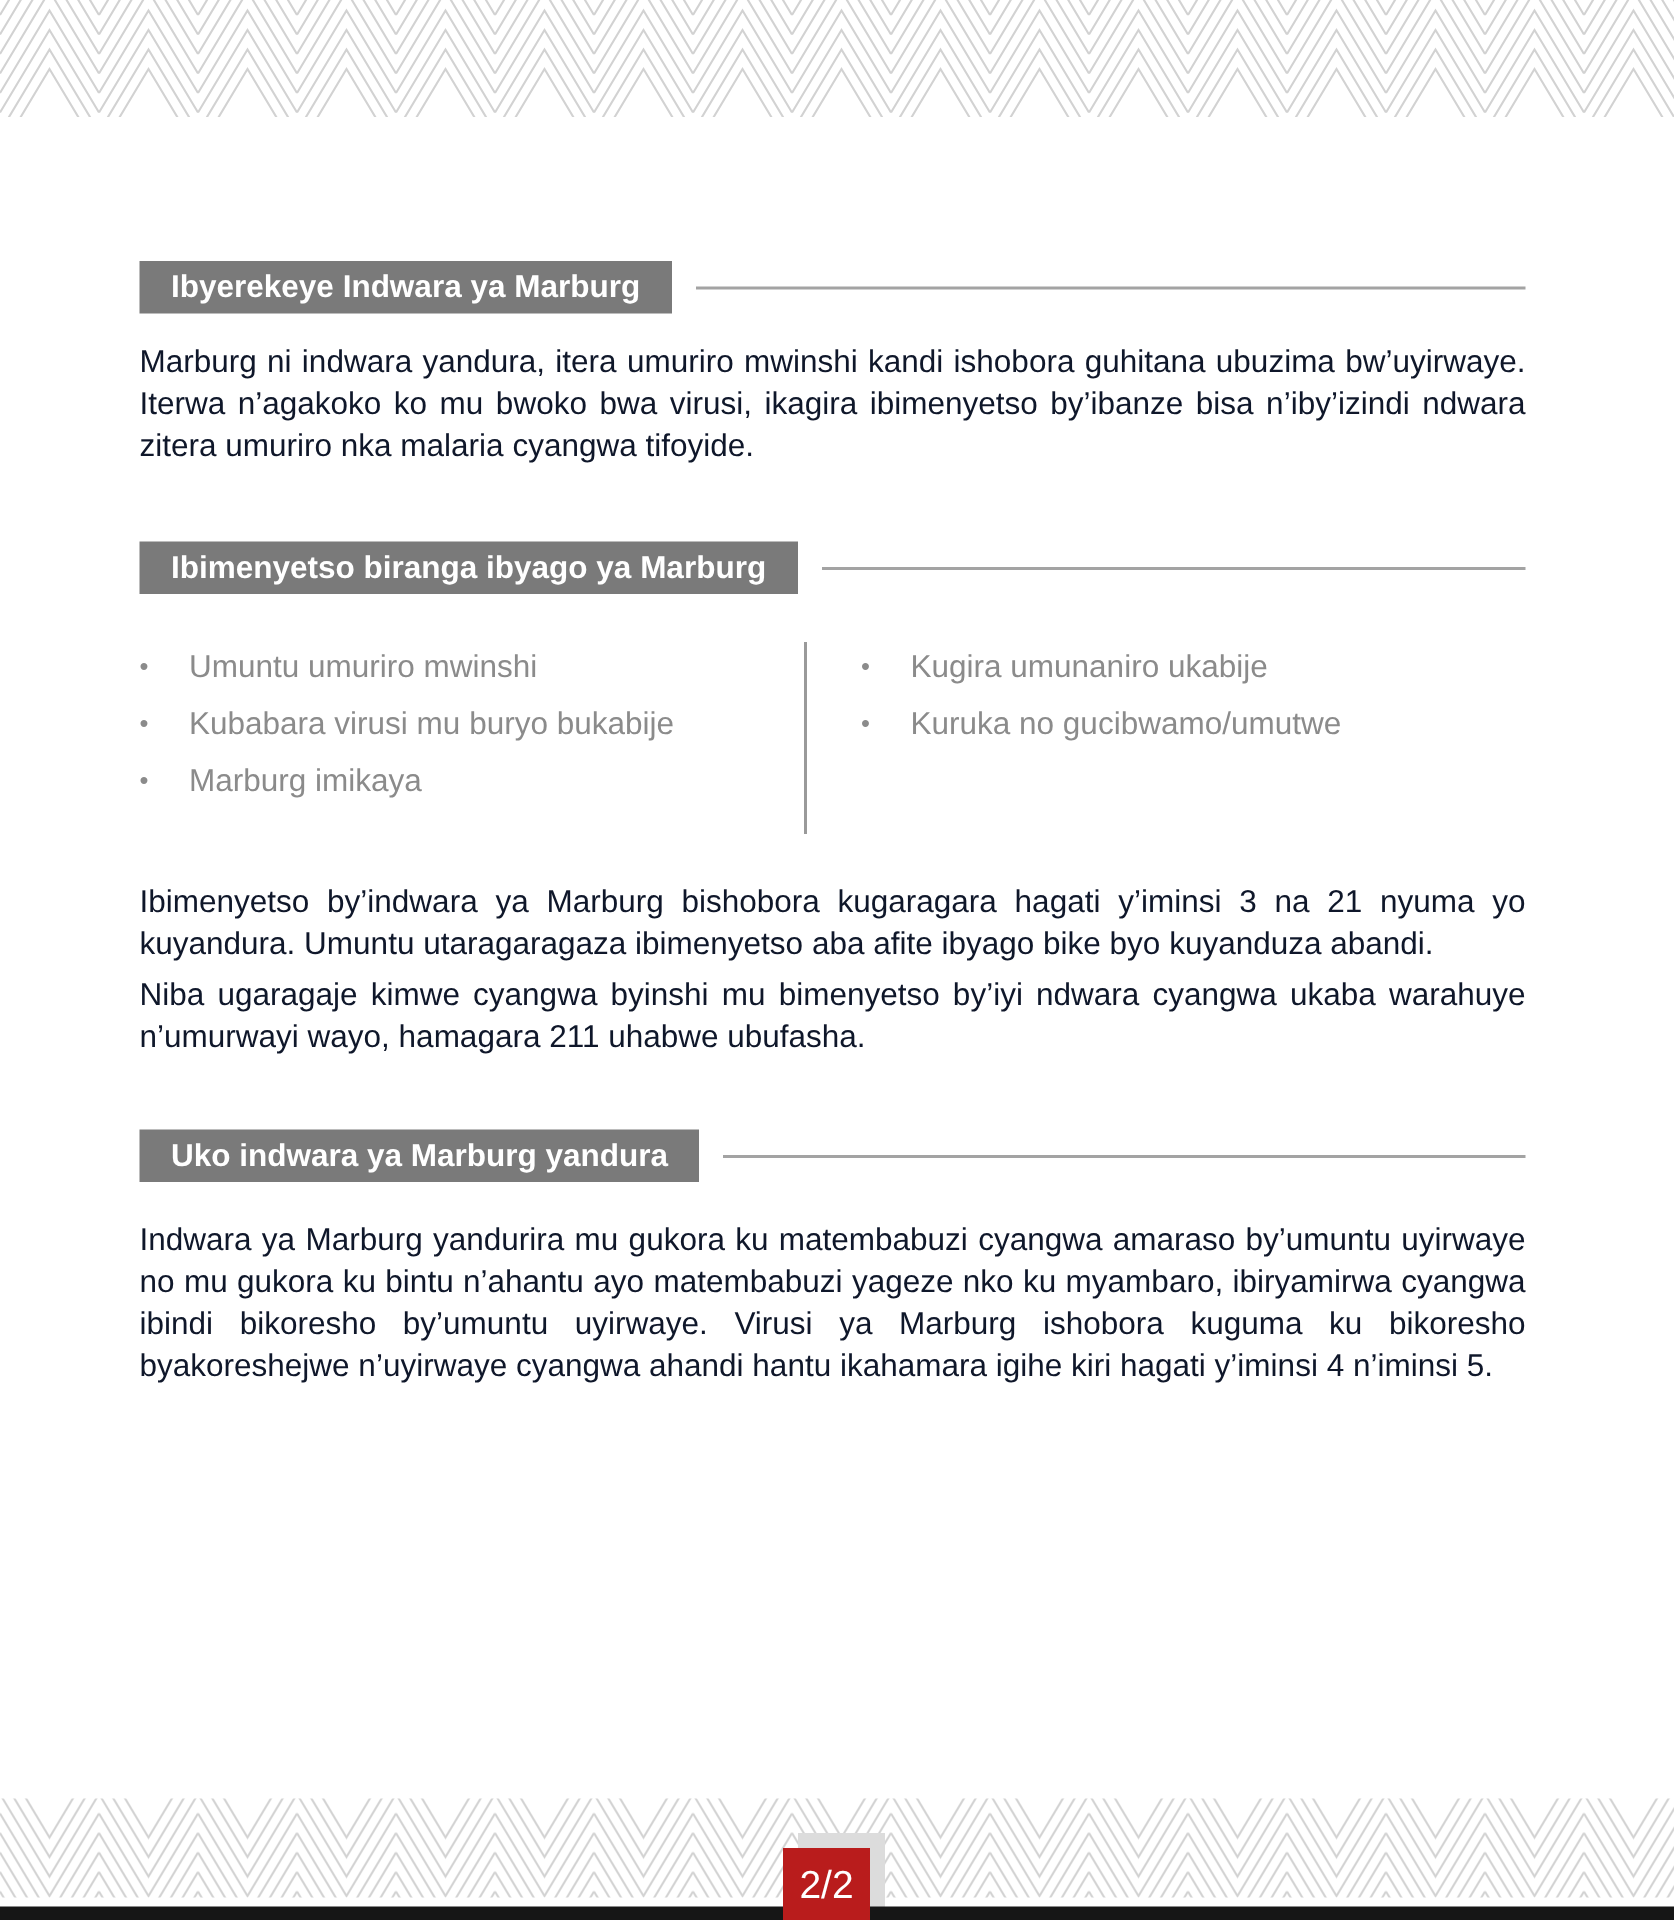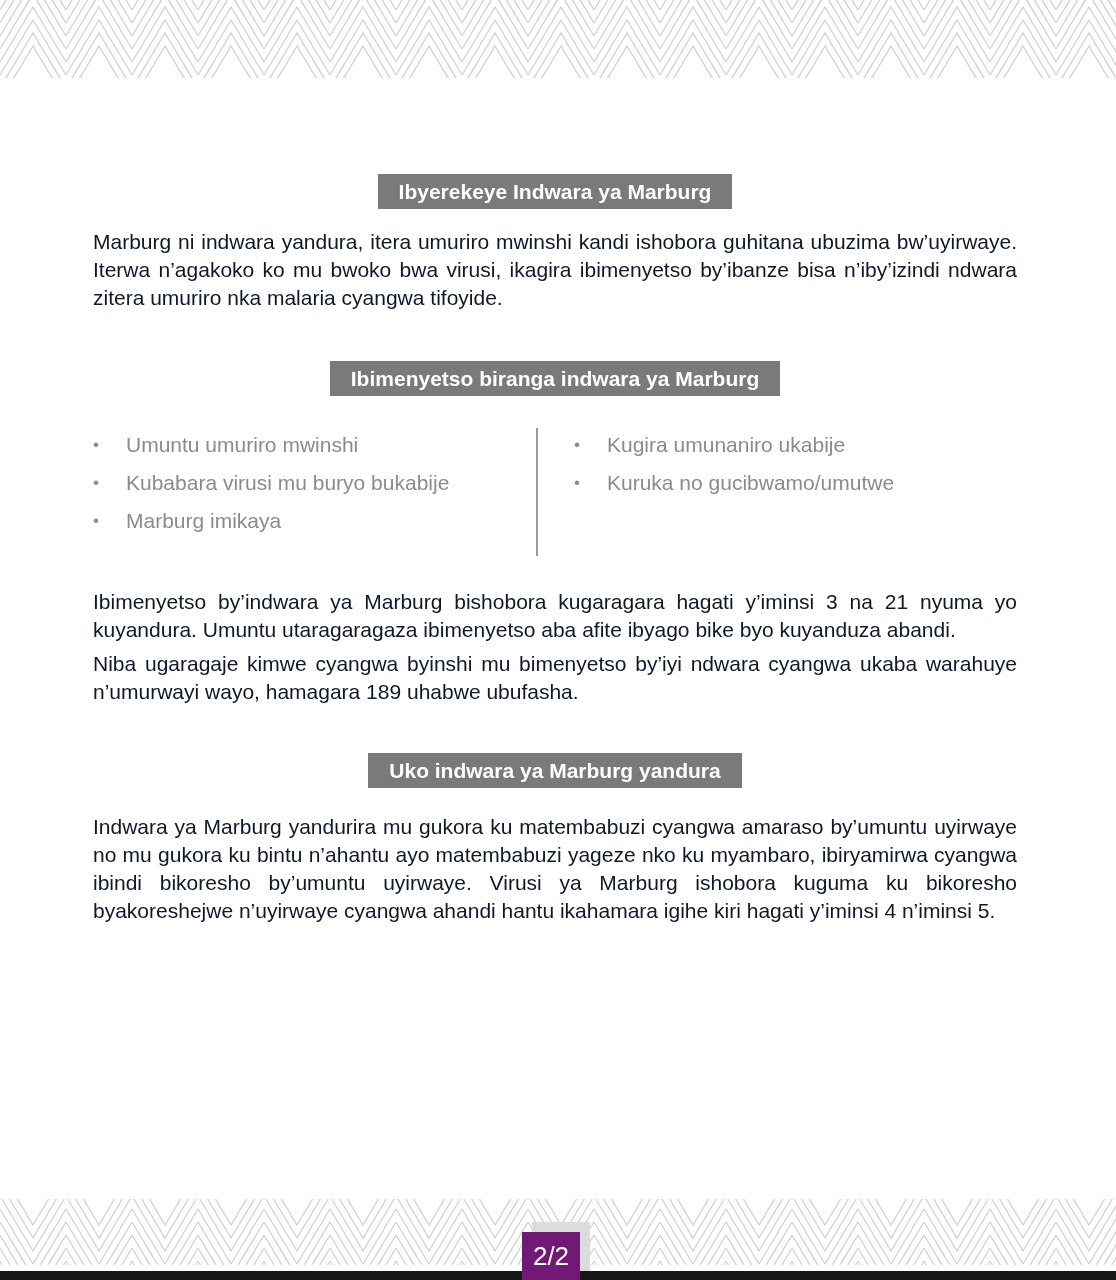--- a/index.html
+++ b/index.html
@@ -16,21 +16,21 @@
   .zigzag-bottom { position: absolute; bottom: 9px; left: 0; transform: scaleY(-1); }
 
   
   .content {
     position: absolute;
     left: 93px; top: 0;
     width: 924px; height: 100%;
   }
   .block { position: absolute; left: 0; width: 924px; }
 
-  .section-header { display: flex; align-items: center; flex-direction: column; }
+  .section-header { display: flex; align-items: center; }
   .section-title-box {
     background: #7a7a7a;
     color: #ffffff;
     font-size: 21px;
     font-weight: bold;
     line-height: 35px;
     height: 35px;
     padding: 0 21px;
     white-space: nowrap;
     flex: 0 0 auto;
@@ -83,21 +83,21 @@
     position: absolute;
     left: 532px; top: 1222px;
     width: 58px; height: 50px;
     background: #dcdcdc;
     z-index: 2;
   }
   .page-badge {
     position: absolute;
     left: 522px; top: 1232px;
     width: 58px; height: 48px;
-    background: #701a75;
+    background: #b91c1c;
     color: #ffffff;
     font-size: 26px;
     display: flex;
     align-items: center;
     justify-content: center;
     z-index: 4;
   }
 </style>
 </head>
 <body>
@@ -123,21 +123,21 @@
 
 <div class="content">
 
   <div class="block section-header" style="top:174px">
     <div class="section-title-box">Ibyerekeye Indwara ya Marburg</div>
     <div class="section-rule"></div>
   </div>
   <p class="block para" style="top:228px">Marburg ni indwara yandura, itera umuriro mwinshi kandi ishobora guhitana ubuzima bw’uyirwaye. Iterwa n’agakoko ko mu bwoko bwa virusi, ikagira ibimenyetso by’ibanze bisa n’iby’izindi ndwara zitera umuriro nka malaria cyangwa tifoyide.</p>
 
   <div class="block section-header" style="top:361px">
-    <div class="section-title-box">Ibimenyetso biranga indwara ya Marburg</div>
+    <div class="section-title-box">Ibimenyetso biranga ibyago ya Marburg</div>
     <div class="section-rule"></div>
   </div>
 
   <div class="block bullets-row" style="top:424px">
     <div class="bullet-col-left">
       <div class="bullet-item">
         <span class="bullet-marker">•</span>
         <span>Umuntu umuriro mwinshi</span>
       </div>
       <div class="bullet-item">
@@ -156,21 +156,21 @@
         <span>Kugira umunaniro ukabije</span>
       </div>
       <div class="bullet-item">
         <span class="bullet-marker">•</span>
         <span>Kuruka no gucibwamo/umutwe</span>
       </div>
     </div>
   </div>
 
   <p class="block para" style="top:588px">Ibimenyetso by’indwara ya Marburg bishobora kugaragara hagati y’iminsi 3 na 21 nyuma yo kuyandura. Umuntu utaragaragaza ibimenyetso aba afite ibyago bike byo kuyanduza abandi.</p>
-  <p class="block para" style="top:650px">Niba ugaragaje kimwe cyangwa byinshi mu bimenyetso by’iyi ndwara cyangwa ukaba warahuye n’umurwayi wayo, hamagara 189 uhabwe ubufasha.</p>
+  <p class="block para" style="top:650px">Niba ugaragaje kimwe cyangwa byinshi mu bimenyetso by’iyi ndwara cyangwa ukaba warahuye n’umurwayi wayo, hamagara 211 uhabwe ubufasha.</p>
 
   <div class="block section-header" style="top:753px">
     <div class="section-title-box">Uko indwara ya Marburg yandura</div>
     <div class="section-rule"></div>
   </div>
   <p class="block para" style="top:813px">Indwara ya Marburg yandurira mu gukora ku matembabuzi cyangwa amaraso by’umuntu uyirwaye no mu gukora ku bintu n’ahantu ayo matembabuzi yageze nko ku myambaro, ibiryamirwa cyangwa ibindi bikoresho by’umuntu uyirwaye. Virusi ya Marburg ishobora kuguma ku bikoresho byakoreshejwe n’uyirwaye cyangwa ahandi hantu ikahamara igihe kiri hagati y’iminsi 4 n’iminsi 5.</p>
 
 </div>
 
 <svg class="zigzag-bottom" width="1116" height="72" aria-hidden="true">

